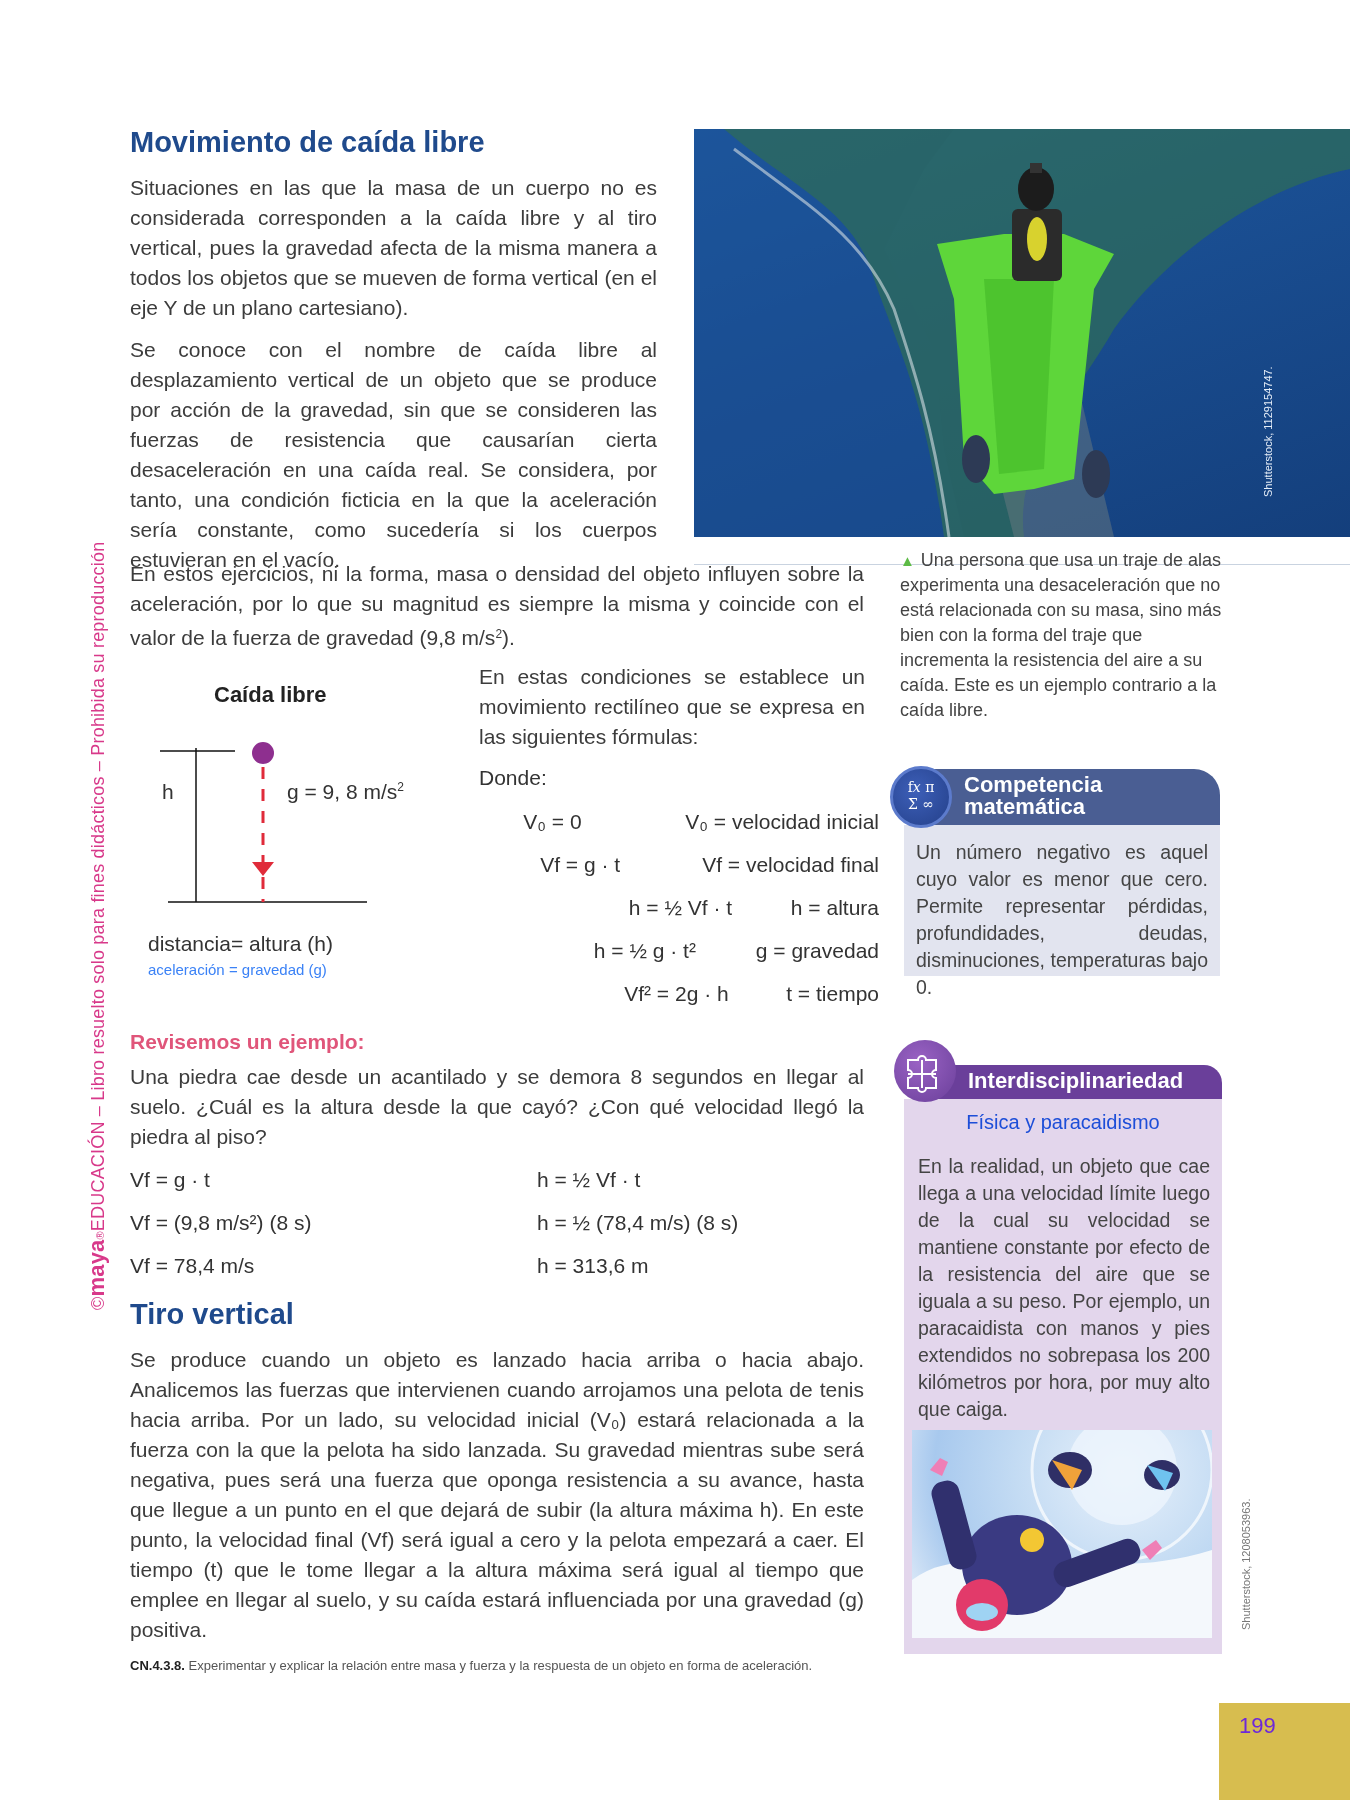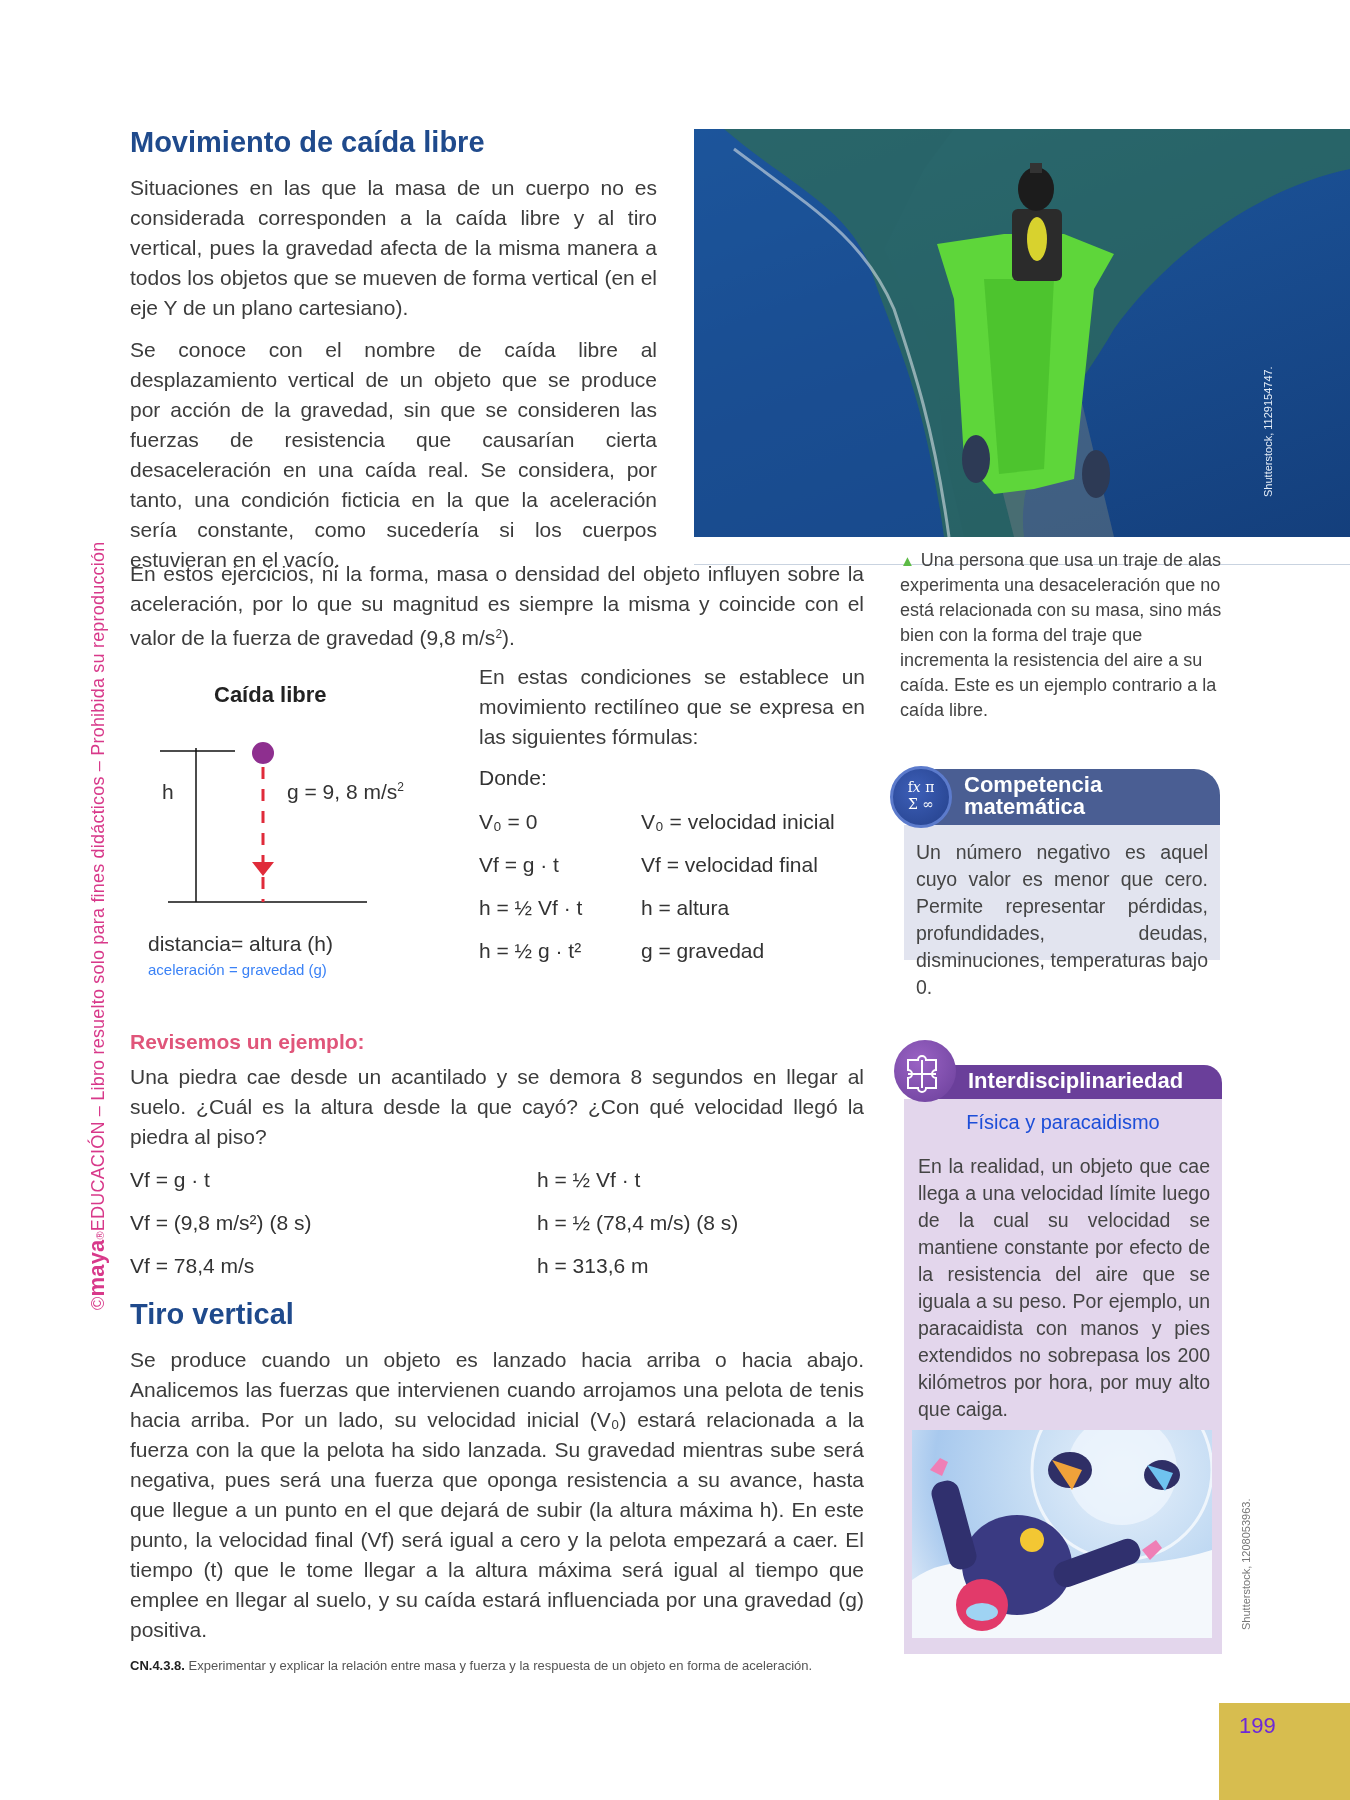--- a/index.html
+++ b/index.html
@@ -41,37 +41,37 @@
   .diagram { left: 130px; top: 670px; width: 330px; height: 330px; }
   .diagram .dtitle { position: absolute; left: 84px; top: 12px; font-family: "Liberation Sans", sans-serif; font-weight: bold; font-size: 22px; color: #222; }
   .diagram .hlabel { position: absolute; left: 32px; top: 110px; font-size: 21px; color: #333; font-family: "Liberation Sans", sans-serif; }
   .diagram .glabel { position: absolute; left: 157px; top: 110px; font-size: 21px; color: #333; font-family: "Liberation Sans", sans-serif; }
   .diagram .glabel sup { font-size: 12px; }
   .diagram .dl1 { position: absolute; left: 18px; top: 262px; font-size: 21px; color: #333; font-family: "Liberation Sans", sans-serif; }
   .diagram .dl2 { position: absolute; left: 18px; top: 291px; font-size: 15px; color: #3b82f6; font-family: Liberation Sans, sans-serif; }
 
   
   .formulas { left: 479px; top: 800px; width: 400px; font-family: "Liberation Sans", sans-serif; font-size: 21px; color: #333; }
-  .formulas .row { display: flex; height: 43px; align-items: center; }
+  .formulas .row { display: flex; height: 43px; align-items: center; justify-content: flex-end; }
   .formulas .c1 { width: 162px; }
   sup.p { font-size: 12px; vertical-align: 7px; }
 
   .example-title { left: 130px; top: 1030px; font-family: "Liberation Sans", sans-serif; font-weight: bold; font-size: 21px; color: #e0557a; }
   .ex-row { font-family: "Liberation Sans", sans-serif; font-size: 21px; color: #333; position: absolute; }
 
   .cn-note { left: 130px; top: 1658px; font-family: "Liberation Sans", sans-serif; font-size: 13px; color: #555; }
   .cn-note b { color: #222; }
 
   
   .comp-header {
     left: 918px; top: 769px; width: 302px; height: 56px; background: #4a5e93;
     border-radius: 0 26px 0 0;
   }
   .comp-title { position: absolute; left: 46px; top: 5px; color: #fff; font-family: "Liberation Sans", sans-serif; font-weight: bold; font-size: 22px; line-height: 22px; }
-  .comp-body { left: 904px; top: 825px; width: 316px; height: 135px; background: #e2e4ef; padding: 14px 12px 0 12px; }
+  .comp-body { left: 904px; top: 825px; width: 316px; height: 151px; background: #e2e4ef; padding: 14px 12px 0 12px; }
   .comp-body p { font-family: "Liberation Sans", sans-serif; font-size: 19.5px; line-height: 27px; color: #444; text-align: justify; }
   .comp-icon {
     left: 890px; top: 766px; width: 62px; height: 62px; border-radius: 50%;
     background: radial-gradient(circle at 40% 40%, #3d5fb8, #24408a); border: 3px solid #5c7bcc;
     color: #fff; font-family: "DejaVu Serif", serif; font-size: 14px; line-height: 17px; text-align: center; padding-top: 10px;
   }
 
   
   .inter-header {
     left: 918px; top: 1065px; width: 304px; height: 50px; background: #6a3f9a; border-radius: 0 18px 0 0;
@@ -164,20 +164,24 @@
       <span class="c1">Vf = g · t</span>
       <span>Vf = velocidad final</span>
     </div>
   <div class="row">
       <span class="c1">h = ½ Vf · t</span>
       <span>h = altura</span>
     </div>
   <div class="row">
       <span class="c1">h = ½ g · t²</span>
       <span>g = gravedad</span>
+    </div>
+  <div class="row">
+      <span class="c1">Vf² = 2g · h</span>
+      <span>t = tiempo</span>
     </div>
 </div>
 
 <div class="abs example-title">Revisemos un ejemplo:</div>
 <div class="abs body-text" style="left:130px; top:1062px; width:734px;">Una piedra cae desde un acantilado y se demora 8 segundos en llegar al suelo. ¿Cuál es la altura desde la que cayó? ¿Con qué velocidad llegó la piedra al piso?</div>
 <div class="ex-row" style="left:130px; top:1168px;">Vf = g · t</div>
 <div class="ex-row" style="left:130px; top:1211px;">Vf = (9,8 m/s²) (8 s)</div>
 <div class="ex-row" style="left:130px; top:1254px;">Vf = 78,4 m/s</div>
 <div class="ex-row" style="left:537px; top:1168px;">h = ½ Vf · t</div>
 <div class="ex-row" style="left:537px; top:1211px;">h = ½ (78,4 m/s) (8 s)</div>

